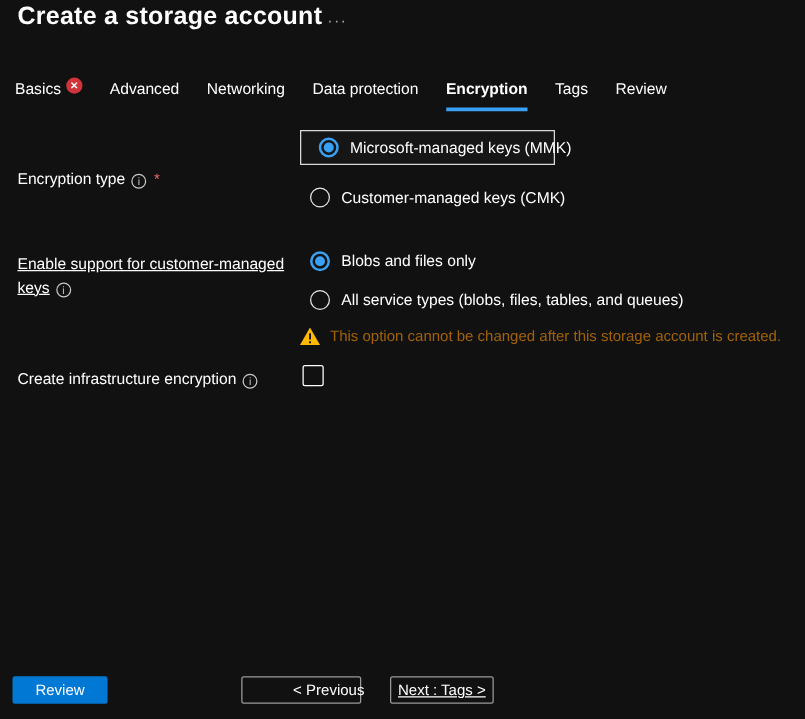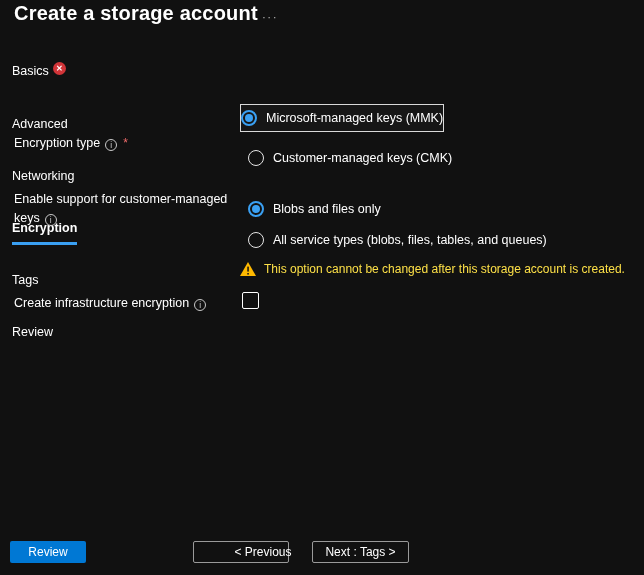--- a/index.html
+++ b/index.html
@@ -11,21 +11,21 @@
     position: relative;
     overflow: hidden;
   }
 
   
   .title-row { position: absolute; left: 14px; top: 2px; display: flex; align-items: center; gap: 4px; }
   .page-title { font-size: 20px; font-weight: bold; letter-spacing: 0.2px; }
   .more-btn { color: #a6a6a6; font-size: 13px; padding-top: 5px; cursor: pointer; letter-spacing: 1px; }
 
   
-  .tabs { position: absolute; left: 12px; top: 58px; display: flex; gap: 22px; font-size: 12.5px; flex-direction: column; }
+  .tabs { position: absolute; left: 12px; top: 58px; display: flex; gap: 22px; font-size: 12.5px; }
   .tab { padding: 6px 0 10px 0; position: relative; cursor: pointer; color: #ffffff; white-space: nowrap; }
   .tab.active { font-weight: bold; }
   .tab.active::after { content: ""; position: absolute; left: 0; right: 0; bottom: 0; height: 3px; background: #3aa0f3; }
   .error-badge {
     display: inline-flex; align-items: center; justify-content: center;
     width: 13px; height: 13px; border-radius: 50%;
     background: #d13438; color: #ffffff;
     font-size: 8px; font-weight: bold;
     margin-left: 4px; position: relative; top: -4px;
   }
@@ -48,61 +48,62 @@
   .radio.selected { border: 2px solid #3aa0f3; background: transparent; }
   .radio.selected::after {
     content: ""; position: absolute; left: 50%; top: 50%;
     transform: translate(-50%, -50%);
     width: 8px; height: 8px; border-radius: 50%; background: #3aa0f3;
   }
   .option-box {
     position: absolute; left: 240px; top: 104px;
     width: 204px; box-sizing: border-box;
     border: 1px solid #d9d9d9; background: #161616;
-    padding: 5px 0;
+    padding: 5px 14px;
   }
   .radio-abs { position: absolute; left: 248px; }
 
   
-  .warning-row { position: absolute; left: 240px; top: 262px; display: flex; align-items: flex-end; gap: 8px; font-size: 12px; color: #fde047; }
+  .warning-row { position: absolute; left: 240px; top: 262px; display: flex; align-items: flex-end; gap: 8px; font-size: 12px; color: #a16207; }
 
   
   .checkbox {
     position: absolute; left: 242px; top: 292px;
     width: 17px; height: 17px; box-sizing: border-box;
     border: 1px solid #ffffff; border-radius: 2px;
     background: transparent; cursor: pointer;
   }
 
   
   .btn {
     position: absolute; top: 541px; height: 22px;
     display: flex; align-items: center; justify-content: center;
     font-size: 12px; box-sizing: border-box; cursor: pointer;
     border-radius: 2px; white-space: nowrap;
   }
   .btn-primary { left: 10px; width: 76px; background: #0078d4; color: #ffffff; }
   .btn-secondary { background: transparent; border: 1px solid #9a9a9a; color: #ffffff; }
   .btn-previous { left: 193px; width: 96px; padding-left: 44px; }
-  .btn-next { left: 312px; width: 97px; }
+  .btn-next { left: 312px; width: 83px; text-decoration: underline; }
 </style>
 </head>
 <body>
 
 <div class="page">
 
   <div class="title-row">
     <div class="page-title">Create a storage account</div>
     <div class="more-btn">···</div>
   </div>
 
   <div class="tabs">
     <div class="tab"><span>Basics</span><span class="error-badge">✕</span></div>
     <div class="tab"><span>Advanced</span></div>
     <div class="tab"><span>Networking</span></div>
+    <div class="tab"><span>Data protection</span></div>
     <div class="tab active"><span>Encryption</span></div>
     <div class="tab"><span>Tags</span></div>
     <div class="tab"><span>Review</span></div>
   </div>
 
   <div class="field-label" style="top: 111px; margin-top: 23px;">
     <span>Encryption type</span><span class="info-icon">i</span><span class="required">*</span>
   </div>
 
   <div class="option-box">
@@ -110,21 +111,21 @@
       <span class="radio selected"></span>
       <span>Microsoft-managed keys (MMK)</span>
     </div>
   </div>
 
   <div class="radio-row radio-abs" style="top: 150px;">
     <span class="radio unselected"></span>
     <span>Customer-managed keys (CMK)</span>
   </div>
 
-  <div class="field-label" style="top: 190px;">
+  <div class="field-label" style="top: 202px; text-decoration: underline;">
     <span>Enable support for customer-managed keys</span><span class="info-icon">i</span>
   </div>
 
   <div class="radio-row radio-abs" style="top: 201px;">
     <span class="radio selected"></span>
     <span>Blobs and files only</span>
   </div>
 
   <div class="radio-row radio-abs" style="top: 232px;">
     <span class="radio unselected"></span>

